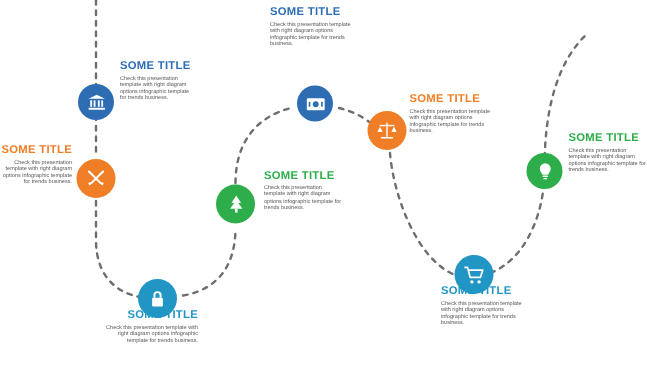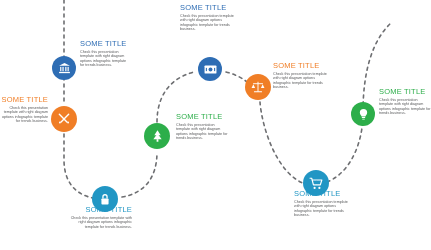--- a/index.html
+++ b/index.html
@@ -16,21 +16,21 @@
   .node {
     position:absolute;
     border-radius:50%;
     display:flex; align-items:center; justify-content:center;
     z-index:3;
   }
   .node svg { display:block; }
 
   .block { position:absolute; z-index:4; }
   .block .title {
-    font-weight:normal;
+    font-weight:bold;
     letter-spacing:.2px;
     white-space:nowrap;
     line-height:1;
   }
   .block .body {
     color:#58595b;
     line-height:1.22;
     margin-top:2px;
   }
   .ta-left  { text-align:left; }

